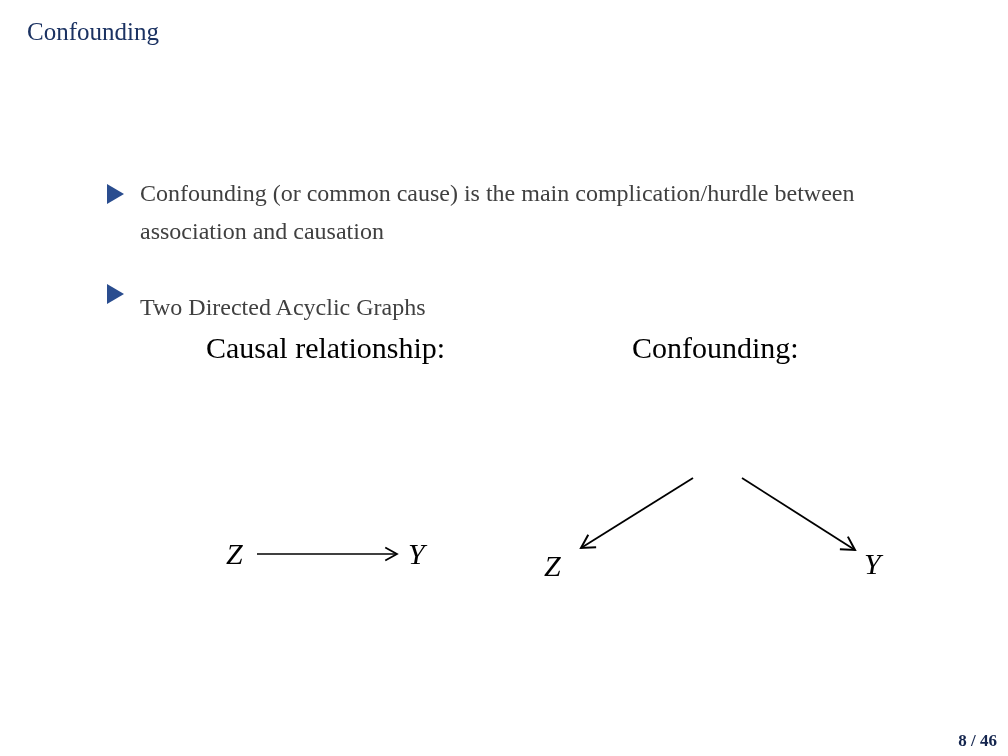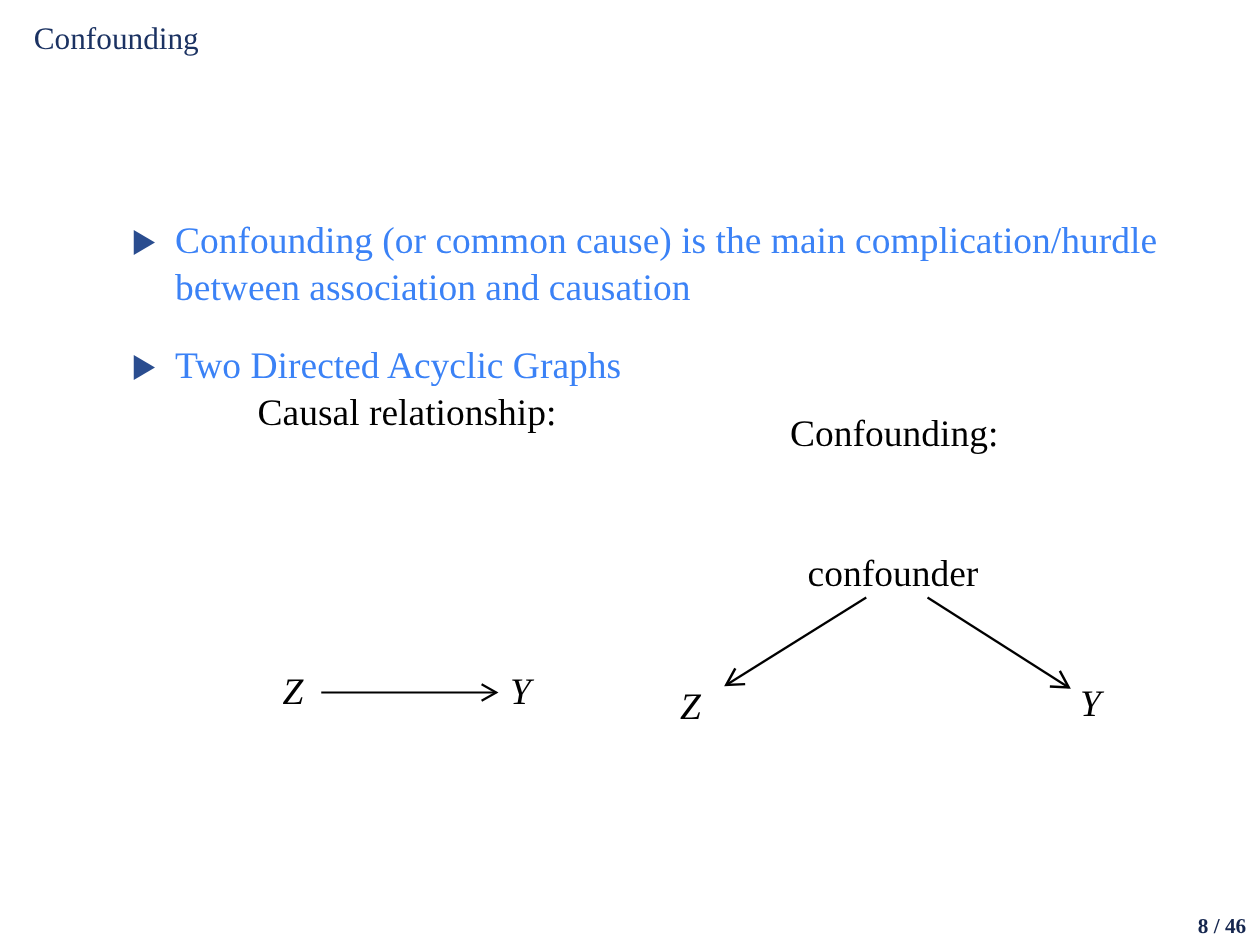--- a/index.html
+++ b/index.html
@@ -33,34 +33,34 @@
     border-left: 17px solid #2a4d8f;
     border-top: 10px solid transparent;
     border-bottom: 10px solid transparent;
   }
   .tri-1 { left: 107px; top: 184px; }
   .tri-2 { left: 107px; top: 284px; }
   .bullet-text {
     position: absolute;
     left: 140px;
     margin: 0;
-    font-size: 30px;
+    font-size: 24px;
     line-height: 38px;
-    color: #3b82f6;
+    color: #404040;
   }
   .bullet-text-1 { top: 174px; width: 810px; }
-  .bullet-text-2 { top: 274px; width: 810px; }
+  .bullet-text-2 { top: 288px; width: 810px; }
   .dag-label {
     position: absolute;
     margin: 0;
     font-size: 30px;
     color: #000000;
     white-space: nowrap;
   }
-  .dag-label-causal { left: 206px; top: 314px; text-align: center; }
+  .dag-label-causal { left: 206px; top: 331px; text-align: center; }
   .dag-label-confounding { left: 632px; top: 331px; text-align: right; }
   .confounder-node {
     position: absolute;
     left: 646px;
     top: 443px;
     font-size: 30px;
     white-space: nowrap;
   }
   .node {
     position: absolute;
@@ -97,21 +97,20 @@
 
   <span class="tri tri-1"></span>
   <p class="bullet-text bullet-text-1">Confounding (or common cause) is the main complication/hurdle between association and causation</p>
 
   <span class="tri tri-2"></span>
   <p class="bullet-text bullet-text-2">Two Directed Acyclic Graphs</p>
 
   <p class="dag-label dag-label-causal">Causal relationship:</p>
   <p class="dag-label dag-label-confounding">Confounding:</p>
 
-  <span class="confounder-node">confounder</span>
 
   <span class="node node-z-causal">Z</span>
   <span class="node node-y-causal">Y</span>
   <span class="node node-z-conf">Z</span>
   <span class="node node-y-conf">Y</span>
 
   <svg class="arrows" width="1008" height="756" viewBox="0 0 1008 756" xmlns="http://www.w3.org/2000/svg">
     <defs>
       <marker id="openV" viewBox="0 0 12 12" refX="10" refY="6" markerWidth="11" markerHeight="11" orient="auto-start-reverse">
         <path d="M2,1.5 L10,6 L2,10.5" fill="none" stroke="#000000" stroke-width="1.2"></path>

